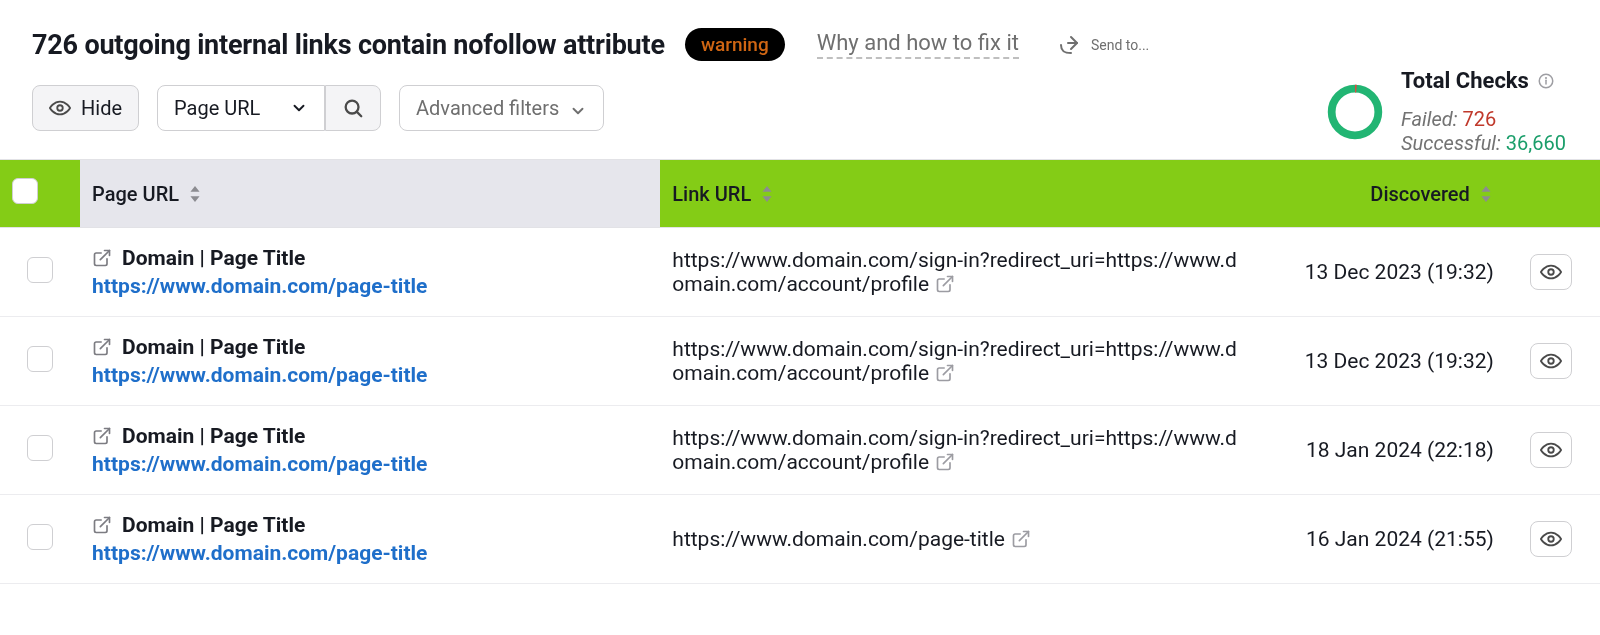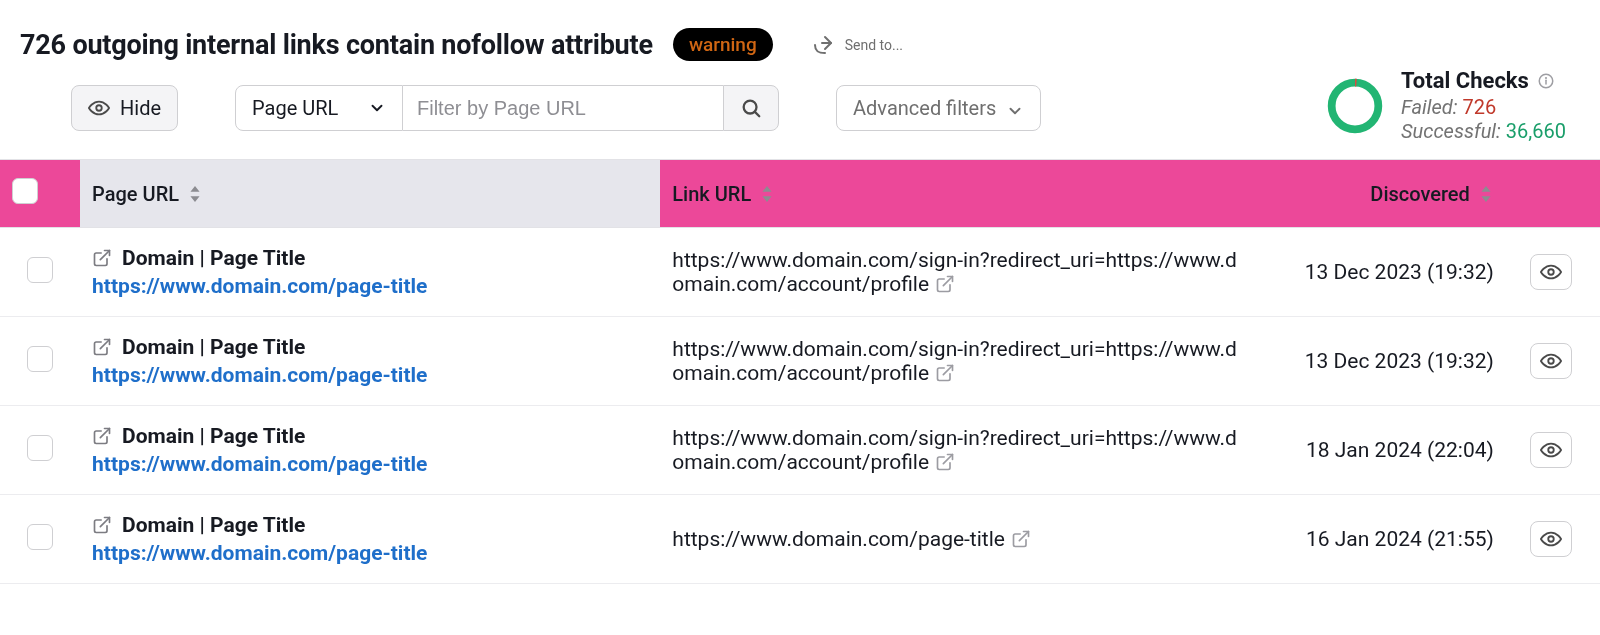--- a/index.html
+++ b/index.html
@@ -1,54 +1,54 @@
 <!DOCTYPE html>
 <html><head>
 <meta charset="utf-8">
 <style>
   * { box-sizing: border-box; }
   html, body { margin: 0; padding: 0; font-family: -apple-system, BlinkMacSystemFont, "Segoe UI", Roboto, Helvetica, Arial, sans-serif; font-size: 20px; color: #171a22; background: #fff; }
   .wrap { width: 1600px; height: 635px; padding: 28px 0 0 0; position: relative; }
 
   
-  .hdr { display: flex; align-items: center; gap: 20px; padding: 0 20px; }
+  .hdr { display: flex; align-items: center; gap: 20px; padding: 0 32px; }
   .page-title { font-size: 27px; font-weight: 700; letter-spacing: -0.2px; }
   .badge-warning { background: #000000; color: #d06613; font-size: 19px; font-weight: 500; padding: 5px 16px; border-radius: 30px; }
   .link-dashed { font-size: 22px; color: #6f6f6f; border-bottom: 2px dashed #bfbfbf; padding-bottom: 2px; cursor: pointer; margin-left: 12px; }
   .sendto { display:flex; align-items:center; gap:10px; color:#6f6f6f; font-size:14px; margin-left: 18px; cursor: pointer; }
   .sendto svg { width:24px; height:24px; stroke:#6f6f6f; }
 
   
   .controls { display:flex; align-items:center; gap:18px; padding: 0 32px; margin-top: 24px; }
-  .btn, .select-like, .adv-filters { border:1.5px solid #cfcfd2; border-radius:8px; background:#fff; display:flex; align-items:center; padding: 10px 16px; font-size: 20px; color:#171a22; cursor:pointer; gap:10px;margin-left:39px; }
+  .btn, .select-like, .adv-filters { border:1.5px solid #cfcfd2; border-radius:8px; background:#fff; display:flex; align-items:center; padding: 10px 16px; font-size: 20px; color:#171a22; cursor:pointer; gap:10px; }
   .btn-hide { background:#f4f4f6; }
   .select-like { min-width: 168px; justify-content: space-between; }
   .filter-input-group { display:flex; }
   .filter-input-group .select-like { border-top-right-radius:0; border-bottom-right-radius:0; }
   .filter-input-group .text-input { border:1.5px solid #cfcfd2; border-left:none; border-right:none; font-size:20px; padding: 10px 14px; width: 320px; color:#171a22; }
   .filter-input-group .text-input::placeholder { color:#8e8e93; }
   .filter-input-group .search-btn { border:1.5px solid #cfcfd2; background:#f4f4f6; width:56px; display:flex; align-items:center; justify-content:center; border-top-right-radius:8px; border-bottom-right-radius:8px; cursor:pointer; }
   .search-btn svg { width:22px; height:22px; stroke:#4a4a4a; }
   .adv-filters { color:#6f6f6f;align-items:flex-end; }
   .chev { width:18px; height:18px; stroke:#171a22; }
   .chev.grey { stroke:#6f6f6f; }
 
   
   .checks { position:absolute; right: 34px; top: 68px; display:flex; gap:18px; align-items:center; }
   .checks .meta { font-size:20px; color:#171a22; }
-  .checks .title-row { display:flex; align-items:center; gap:8px; font-weight:700; font-size:22px; margin-bottom:2px; }
+  .checks .title-row { display:flex; align-items:center; gap:8px; font-weight:700; font-size:22px; margin-bottom:14px; }
   .checks .title-row svg { width:18px; height:18px; stroke:#9e9ea3; fill:none; }
   .checks .k { color:#737373;font-style:italic; }
   .checks .failed-v { color:#c0392b; }
   .checks .success-v { color:#1a9e6a; }
   .donut { width:56px; height:56px; }
 
   
   .table { margin-top: 28px; width:100%; border-collapse: collapse; }
-  .table thead th { background:#ec4899; font-size:20px; font-weight:500; text-align:left; padding: 18px 12px; border-top:1px solid #e2e2e6; border-bottom:1px solid #e2e2e6; color:#171a22; }
+  .table thead th { background:#84cc16; font-size:20px; font-weight:500; text-align:left; padding: 18px 12px; border-top:1px solid #e2e2e6; border-bottom:1px solid #e2e2e6; color:#171a22; }
   .table thead th.active { background:#e6e6ec; }
   .th-inner { display:flex; align-items:center; gap:8px; }
   .th-inner.right { justify-content:flex-end; }
   .sort-icon { width:16px; height:16px; fill:#8c8c91; }
   .col-check { width:78px; text-align:center; }
   .col-page { width:565px;font-weight:bold; }
   .col-link { width:575px; }
   .col-disc { width:260px; text-align:right; padding-right: 24px !important; }
   .col-act  { width:80px; text-align:center; }
 
@@ -67,20 +67,21 @@
   .chk { width:26px; height:26px; border:1.5px solid #cfcfd2; border-radius:6px; display:inline-block; cursor:pointer; background:#fff; }
 </style>
 </head>
 <body>
 
 <div class="wrap">
 
   <div class="hdr">
     <span class="page-title">726 outgoing internal links contain nofollow attribute</span>
     <span class="badge-warning">warning</span>
+    <span class="link-dashed">Why and how to fix it</span>
     <span class="sendto">
       <svg viewBox="0 0 24 24" fill="none" stroke-width="2" stroke-linecap="round" stroke-linejoin="round">
           <path d="M4 12c0 6 3 8 10 8"></path>
           <path d="M14 4l6 6-6 6"></path>
           <path d="M20 10H11"></path>
         </svg>
       <span>Send to...</span>
     </span>
   </div>
 
@@ -93,21 +94,20 @@
       <span>Hide</span>
     </div>
 
     <div class="filter-input-group">
       <div class="select-like">
         <span>Page URL</span>
         <svg class="chev" viewBox="0 0 24 24" fill="none" stroke-width="2.5" stroke-linecap="round" stroke-linejoin="round">
             <polyline points="6 9 12 15 18 9"></polyline>
           </svg>
       </div>
-      <input class="text-input" type="text" placeholder="Filter by Page URL" style="">
       <div class="search-btn">
         <svg viewBox="0 0 24 24" fill="none" stroke-width="2.5" stroke-linecap="round" stroke-linejoin="round">
             <circle cx="11" cy="11" r="7"></circle>
             <line x1="21" y1="21" x2="16.5" y2="16.5"></line>
           </svg>
       </div>
     </div>
 
     <div class="adv-filters">
       <span>Advanced filters</span>
@@ -235,21 +235,21 @@
               </svg>
               <span>Domain | Page Title</span>
             </div>
             <div class="cell-page-url">https://www.domain.com/page-title</div>
           </td>
           <td class="col-link"><span class="link-url">https://www.domain.com/sign-in?redirect_uri=https://www.domain.com/account/profile</span><svg class="ext-icon-inline" viewBox="0 0 24 24" stroke-linecap="round" stroke-linejoin="round">
               <path d="M18 13v6a2 2 0 0 1-2 2H5a2 2 0 0 1-2-2V8a2 2 0 0 1 2-2h6"></path>
               <polyline points="15 3 21 3 21 9"></polyline>
               <line x1="10" y1="14" x2="21" y2="3"></line>
             </svg></td>
-          <td class="col-disc disc"><span>18 Jan 2024 (22:04)</span></td>
+          <td class="col-disc disc"><span>18 Jan 2024 (22:18)</span></td>
           <td class="col-act">
             <div class="eye-btn">
               <svg viewBox="0 0 24 24" stroke-width="2" stroke-linecap="round" stroke-linejoin="round">
                 <path d="M1 12s4-7 11-7 11 7 11 7-4 7-11 7S1 12 1 12z"></path>
                 <circle cx="12" cy="12" r="3"></circle>
               </svg>
             </div>
           </td>
         </tr>
         <tr>

